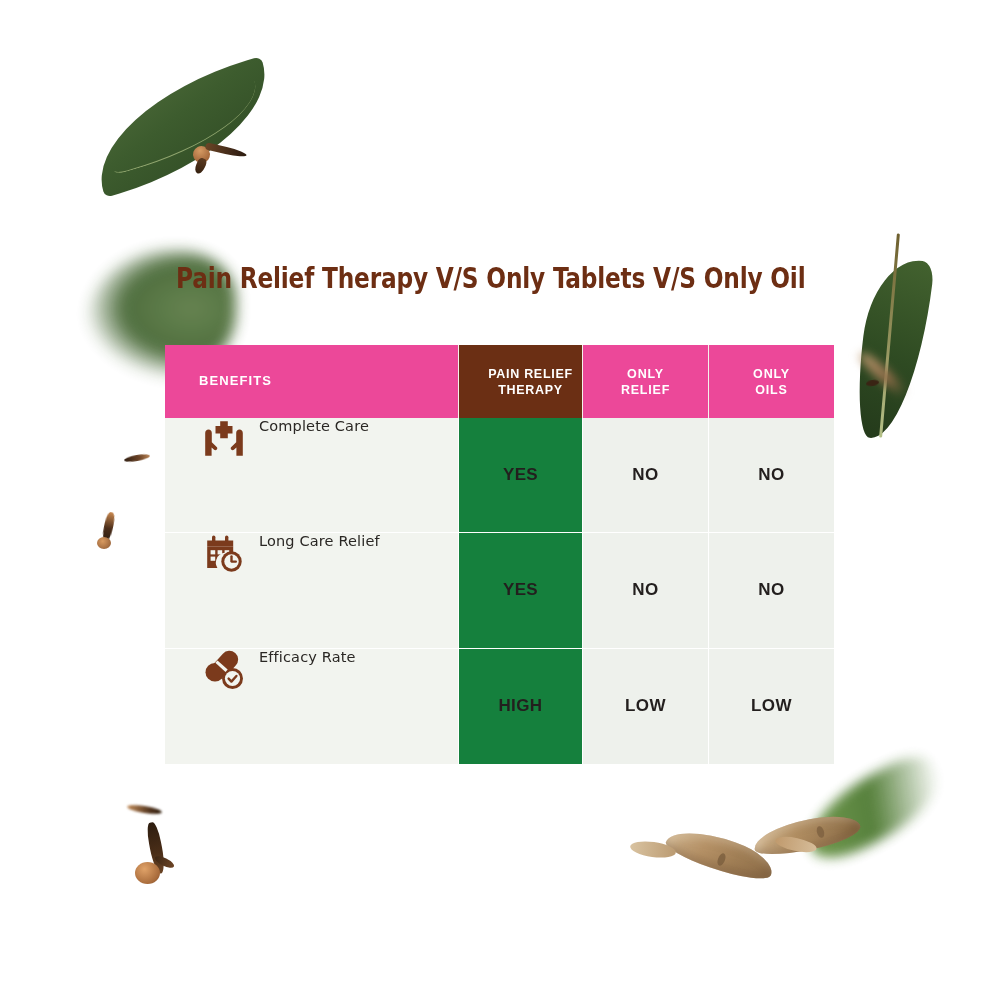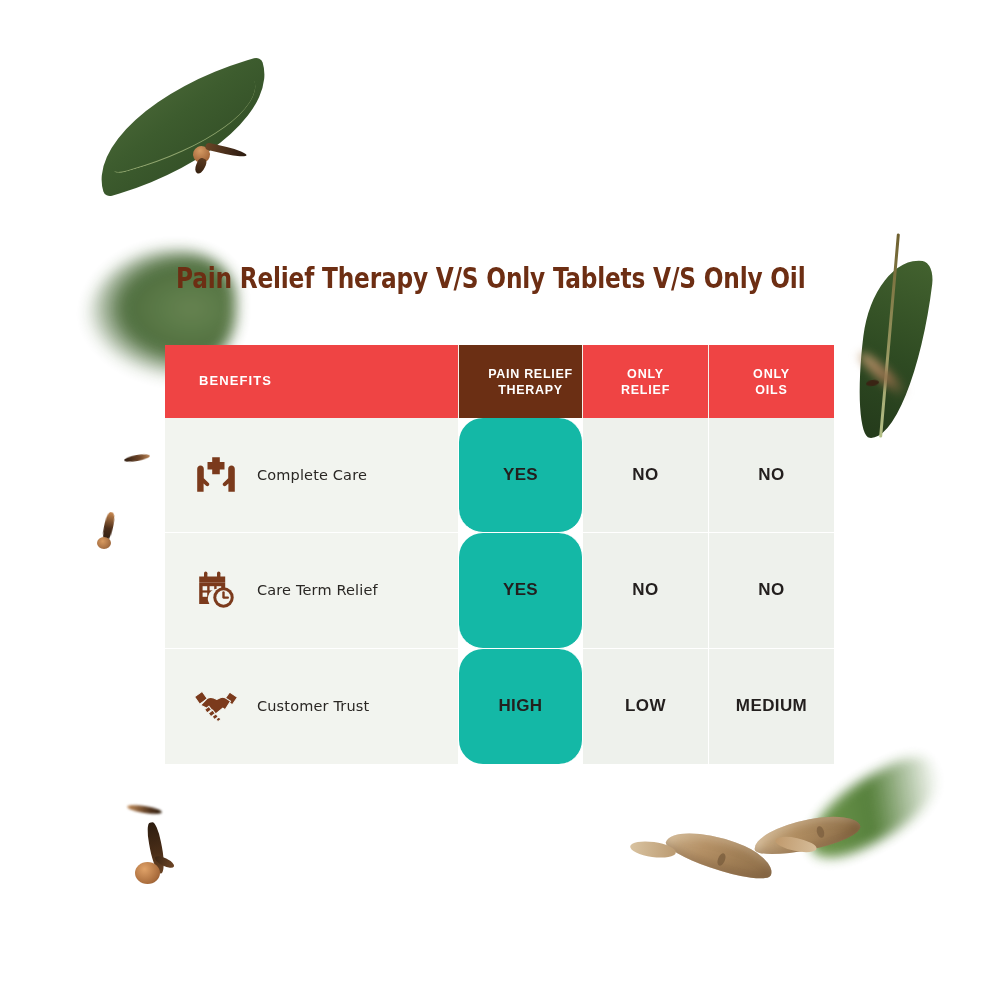--- a/index.html
+++ b/index.html
@@ -216,21 +216,21 @@
   }
   table.cmp th, table.cmp td {
     padding: 0;
     text-align: center;
     vertical-align: middle;
   }
 
   
   .hd { height: 73px; }
   .hd th {
-    background: #ef4444;
+    background: #ec4899;
     color: #ffffff;
     font-size: 12.5px;
     font-weight: 700;
     letter-spacing: .8px;
     line-height: 1.28;
     border-right: 1.5px solid #f4f2ec;
   }
   .hd th.benefits-h {
     text-align: left;
     padding-left: 34px;
@@ -246,46 +246,45 @@
 
   
   .bd td { height: 69px; }
   .c-benefit {
     background: #f2f4ef;
     text-align: left;
     border-right: 1.5px solid #ffffff;
     border-bottom: 1.5px solid #ffffff;
   }
   .c-prt {
-    background: #14b8a6;
+    background: #15803d;
     color: #231f1e;
     font-size: 17px;
     font-weight: 700;
     letter-spacing: .4px;
     border-right: 1.5px solid #ffffff;
     border-bottom: 1.5px solid #ffffff;
-    border-radius: 24px;
   }
   .c-plain {
     background: #eef1ec;
     color: #231f1e;
     font-size: 17px;
     font-weight: 700;
     letter-spacing: .4px;
     border-right: 1.5px solid #ffffff;
     border-bottom: 1.5px solid #ffffff;
   }
   .c-plain.last { border-right: none; }
   .bd:last-child td { border-bottom: none; }
 
   .benefit-inner {
     display: flex;
-    align-items: center;
-    gap: 18px;
-    padding-left: 28px;
+    align-items: flex-start;
+    gap: 12px;
+    padding-left: 36px;
     height: 100%;
   }
   .b-icon {
     width: 46px; height: 42px;
     display: flex; align-items: center; justify-content: center;
     flex: 0 0 46px;
   }
   .b-icon svg { display: block; }
   .b-label {
     font-size: 14.5px;
@@ -395,51 +394,50 @@
                     <rect x="20.6" y="15.2" width="4.6" height="4.2" fill="#f2f4ef"></rect>
                     <rect x="6.6" y="21.6" width="4.6" height="4.2" fill="#f2f4ef"></rect>
                     <rect x="13.6" y="21.6" width="4.6" height="4.2" fill="#f2f4ef"></rect>
                     <circle cx="27.5" cy="26.5" r="10.2"></circle>
                     <circle cx="27.5" cy="26.5" r="7.2" fill="#f2f4ef"></circle>
                     <rect x="26.3" y="20.3" width="2.4" height="7.2" rx="1.2"></rect>
                     <rect x="27" y="25.4" width="6" height="2.4" rx="1.2"></rect>
                   </g>
                 </svg>
               </span>
-              <span class="b-label">Care Term Relief</span>
+              <span class="b-label">Long Care Relief</span>
             </div>
           </td>
           <td class="c-prt">YES</td>
           <td class="c-plain">NO</td>
           <td class="c-plain last">NO</td>
         </tr>
 
 
-
         <tr class="bd">
           <td class="c-benefit">
             <div class="benefit-inner">
               <span class="b-icon">
-                <svg width="46" height="34" viewBox="0 0 46 34">
-                  <g fill="#7b3a1c" stroke="#f2f4ef" stroke-width="1.1">
-                    <path d="M1.5 7.8L9.2 2.4l5.2 7.4-7.7 5.4z"></path>
-                    <path d="M44.5 8.4L36.6 3.1l-5.2 7.4 7.9 5.3z"></path>
-                    <path d="M14 9.6c2.1-1.4 4.6-1.6 6.7-.6l3.1 1.5 2.9-1.5c2-1 4.4-.8 6.4.4l4.4 2.8-5.4 8.6-2.3-1.7-8 6.6-9.5-7.2-4.6-2.3z"></path>
-                    <path d="M11.6 20.6l4.3-3.3 2.6 3.4-4.3 3.3z"></path>
-                    <path d="M15.3 24.3l4.3-3.3 2.6 3.4-4.3 3.3z"></path>
-                    <path d="M19.1 27.6l3.8-2.9 2.4 3.1-3.8 2.9z"></path>
-                    <path d="M22.9 30.2l3.1-2.4 2 2.6-3.1 2.4z"></path>
+                <svg width="40" height="40" viewBox="0 0 40 40">
+                  <g fill="#7b3a1c">
+                    <rect x="12.5" y="-1" width="17.5" height="30" rx="8.7" transform="rotate(42 21 14)"></rect>
+                    <rect x="1.5" y="13" width="19" height="18.5" rx="9.2"></rect>
+                    <circle cx="28.5" cy="28.5" r="10.5"></circle>
+                    <circle cx="28.5" cy="28.5" r="7.6" fill="#f2f4ef"></circle>
+                    <path d="M24.6 28.6l2.8 3 5-5.6" fill="none" stroke="#7b3a1c" stroke-width="2.4" stroke-linecap="round" stroke-linejoin="round"></path>
                   </g>
+                  <path d="M12.4 11.6l10.2 9.2" stroke="#f2f4ef" stroke-width="3.2" fill="none"></path>
                 </svg>
               </span>
-              <span class="b-label">Customer Trust</span>
+              <span class="b-label">Efficacy Rate</span>
             </div>
           </td>
           <td class="c-prt">HIGH</td>
           <td class="c-plain">LOW</td>
-          <td class="c-plain last">MEDIUM</td>
+          <td class="c-plain last">LOW</td>
         </tr>
+
 
       </tbody>
     </table>
   </div>
 
 </div>
 
 </body></html>

